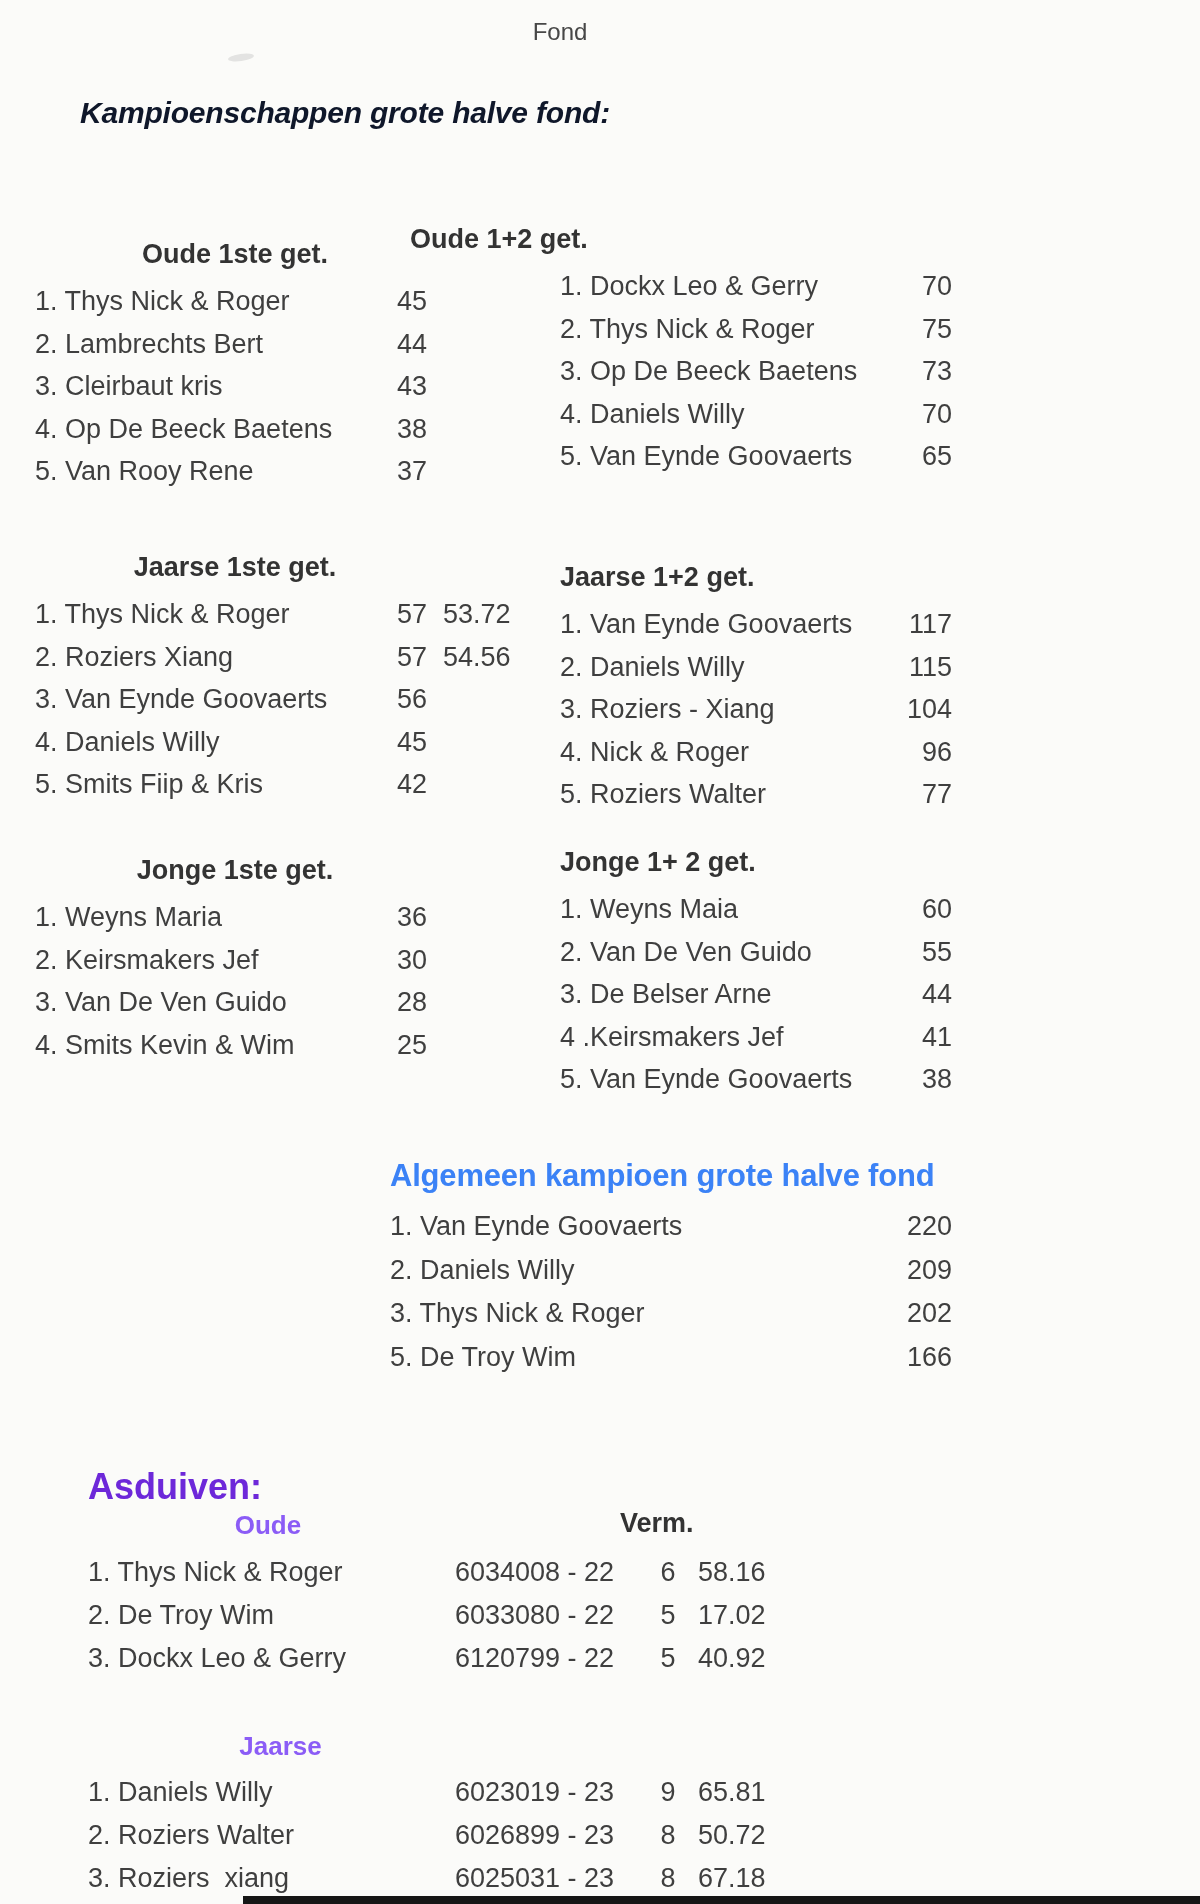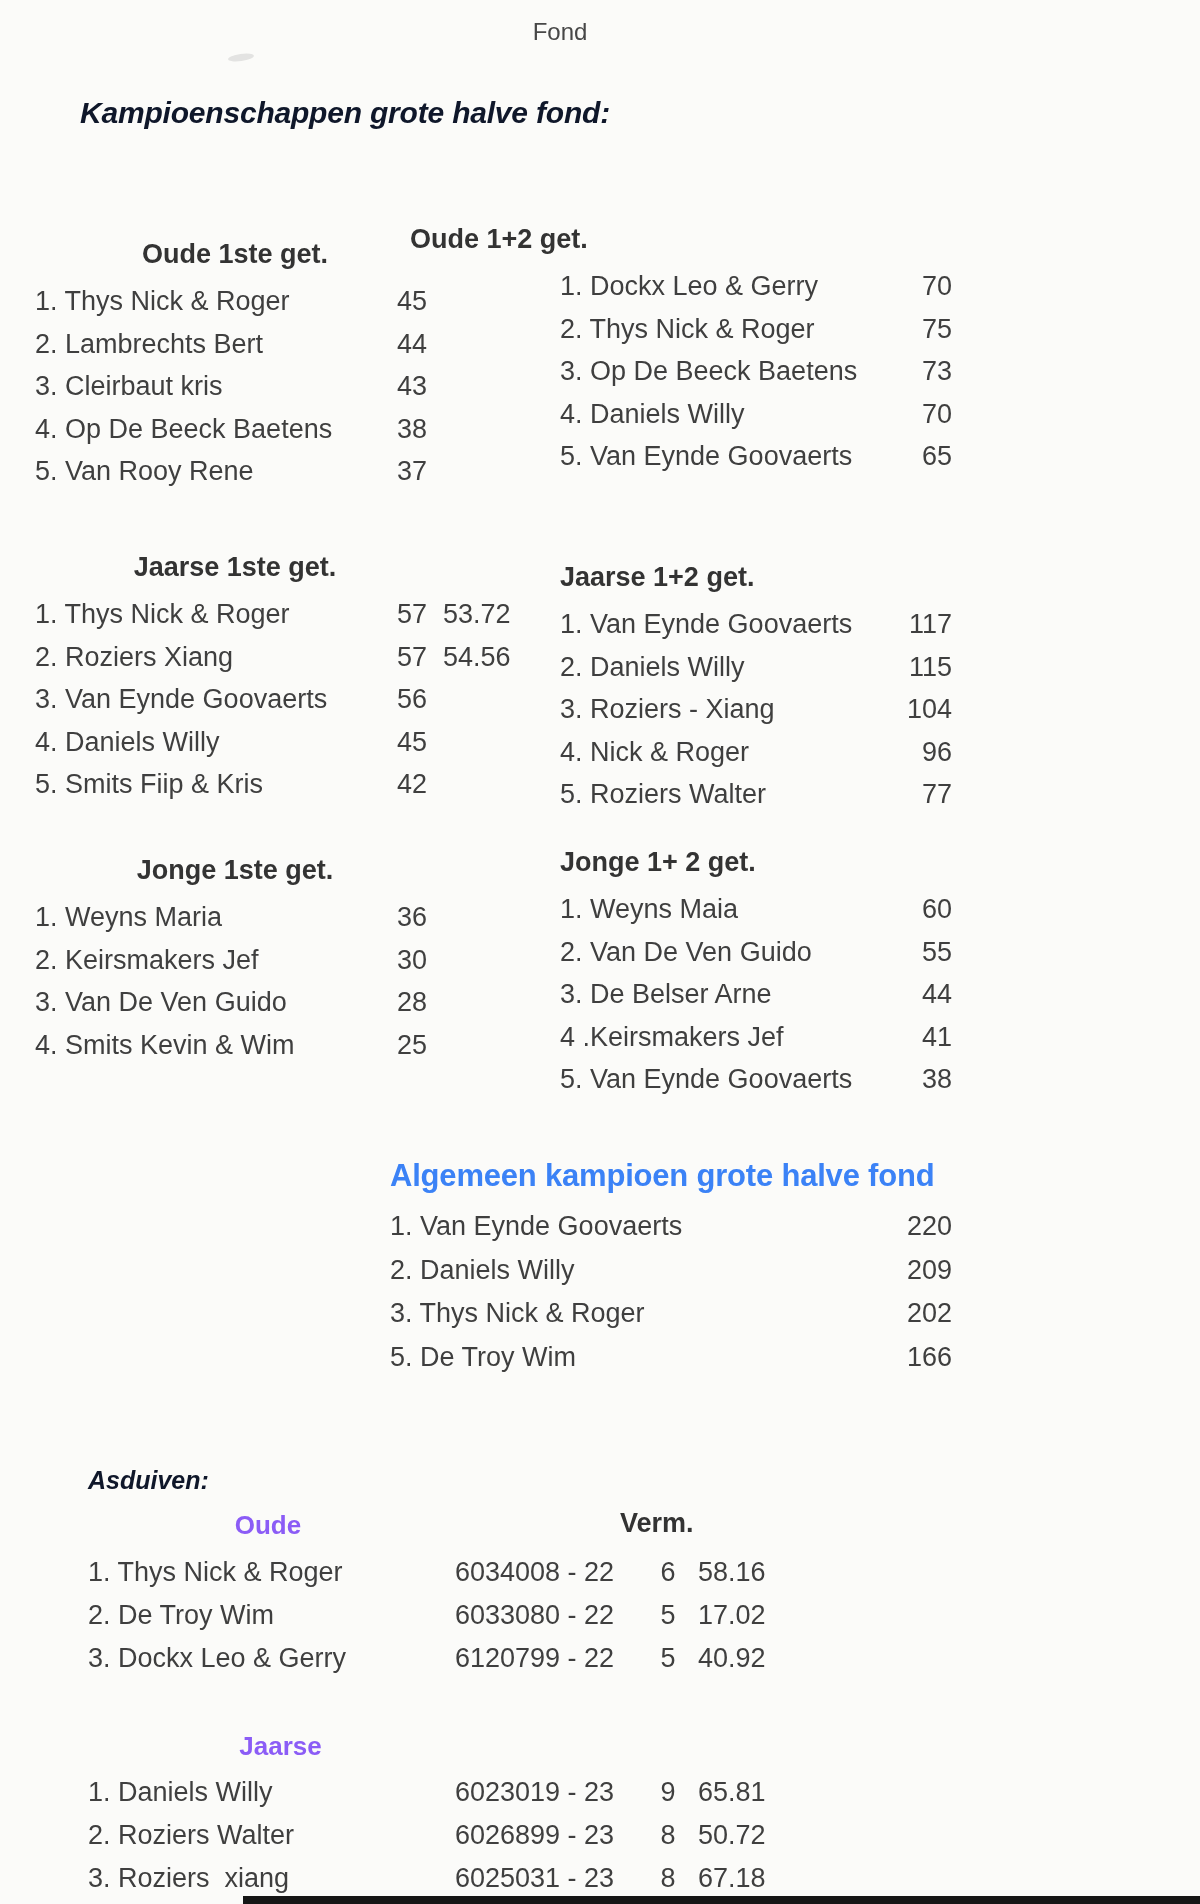--- a/index.html
+++ b/index.html
@@ -47,21 +47,21 @@
     font-size:31px;font-weight:700;color:#3b82f6;height:50px;line-height:48px;
     margin-bottom:3px;white-space:nowrap;letter-spacing:-0.2px;
   }
   #algemeen .row{height:43.5px;line-height:43.5px;position:relative;white-space:nowrap;}
   #algemeen .name{white-space:pre;}
   #algemeen .pts{position:absolute;left:462px;width:100px;top:0;text-align:right;}
 
   
   #asduiven-title{
     position:absolute;left:88px;top:1466px;
-    font-size:25px;font-weight:700;font-style:italic;color:#0f172a;
+    font-size:36px;font-weight:700;color:#6d28d9;
   }
   .asd-hdr{position:absolute;font-weight:700;font-size:26px;color:#8b5cf6;text-align:center;white-space:nowrap;}
   #asd-hdr-oude{left:88px;top:1510px;width:360px;}
   #asd-hdr-jaarse{left:88px;top:1731px;width:385px;}
   #verm-label{position:absolute;left:620px;top:1508px;font-weight:700;font-size:27px;color:#333;}
   .asd-rows{position:absolute;left:88px;width:840px;font-size:27px;}
   #asd-rows-oude{top:1551px;}
   #asd-rows-jaarse{top:1771px;}
   .asd-rows .row{height:43px;line-height:43px;position:relative;white-space:nowrap;}
   .asd-rows .name{white-space:pre;}

